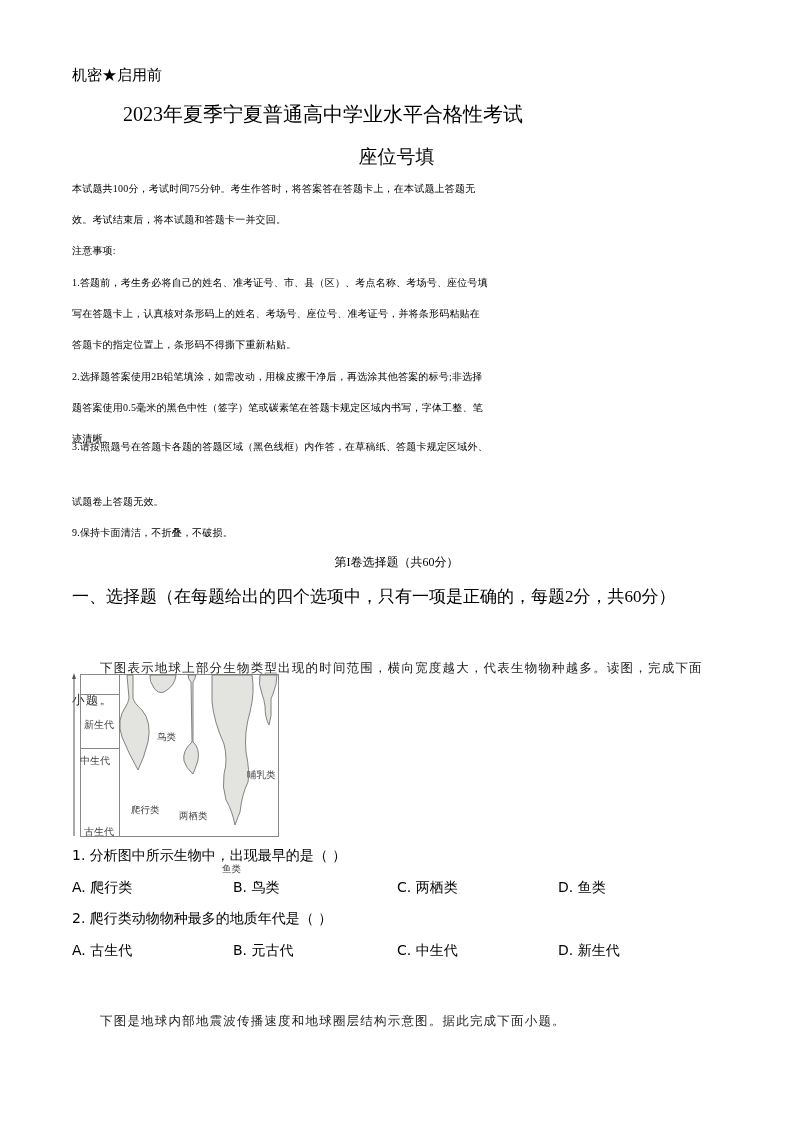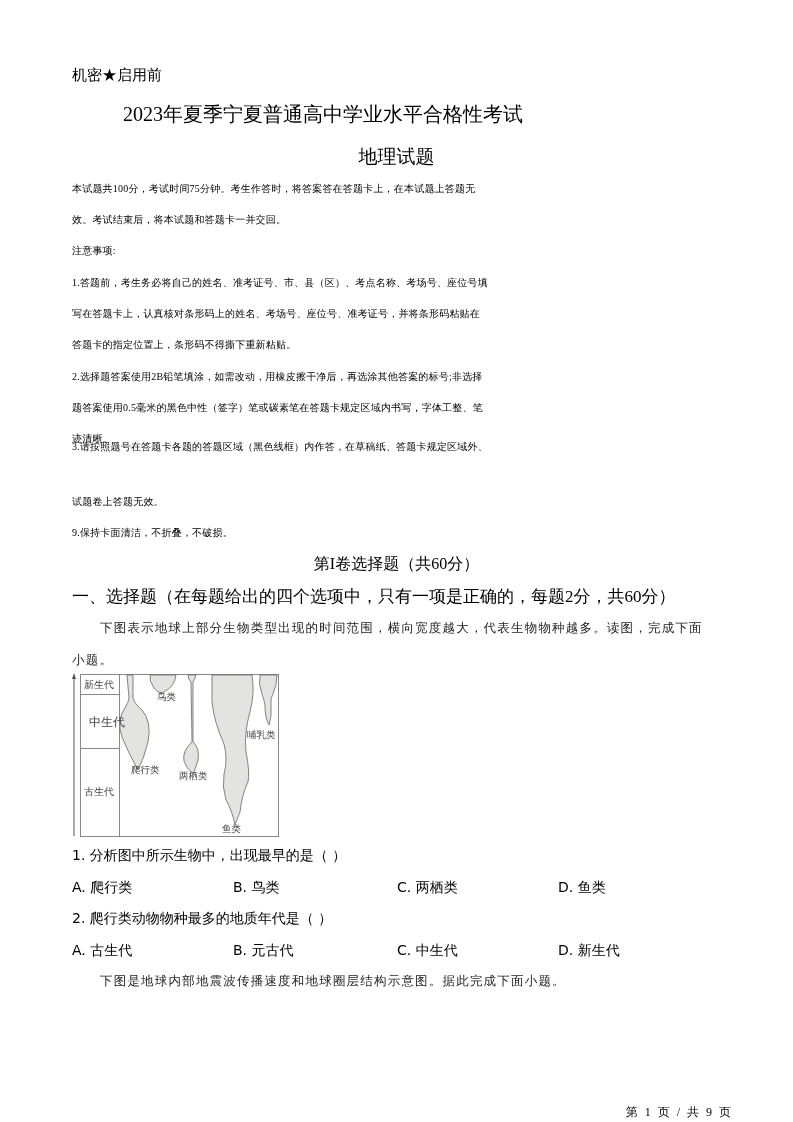--- a/index.html
+++ b/index.html
@@ -1,38 +1,38 @@
 <!DOCTYPE html>
 <html><head>
 <meta charset="utf-8">
 <style>
   html, body { margin:0; padding:0; background:#ffffff; }
   body { width:793px; height:1122px; position:relative; overflow:hidden; color:#000; }
   .abs { position:absolute; white-space:nowrap; }
   .serif-b { font-family:"Liberation Serif","DejaVu Serif",serif; font-weight:normal; }
-  .serif { font-family:"Liberation Serif","DejaVu Serif",serif; }
+  .serif { font-family:"Liberation Serif","DejaVu Serif",serif;margin-top:40px; }
   .sans { font-family:"DejaVu Sans","Liberation Sans",sans-serif; }
   .conf { left:72px; top:66px; font-size:15px; }
   .title { left:0; width:646px; text-align:center; top:101px; font-size:20px; }
   .subtitle { left:0; width:793px; text-align:center; top:144px; font-size:19px; }
   .body-line { left:72px; font-size:10px; letter-spacing:0.2px; }
-  .section { left:0; width:793px; text-align:center; top:554px; font-size:16px; }
+  .section { left:0; width:793px; text-align:center; top:554px; font-size:12px; }
   .part { left:72px; top:585px; font-size:17px; }
   .intro { left:72px; font-size:12.5px; color:#222; letter-spacing:1.2px; }
   .q { left:72px; font-size:14px; }
   .opt { font-size:14px; }
   .footer { left:0; width:733px; text-align:right; top:1104px; font-size:12px; letter-spacing:2px; }
   #figure { position:absolute; left:72px; top:672px; width:208px; height:166px; }
 </style>
 </head>
 <body>
 
 <div class="abs serif-b conf">机密★启用前</div>
 <div class="abs serif-b title">2023年夏季宁夏普通高中学业水平合格性考试</div>
-<div class="abs serif-b subtitle">地理试题</div>
+<div class="abs serif-b subtitle">座位号填</div>
 
 <div class="abs serif-b body-line" style="top:182px">本试题共100分，考试时间75分钟。考生作答时，将答案答在答题卡上，在本试题上答题无</div>
 <div class="abs serif-b body-line" style="top:213px">效。考试结束后，将本试题和答题卡一并交回。</div>
 <div class="abs serif-b body-line" style="top:244px">注意事项:</div>
 <div class="abs serif-b body-line" style="top:276px">1.答题前，考生务必将自己的姓名、准考证号、市、县（区）、考点名称、考场号、座位号填</div>
 <div class="abs serif-b body-line" style="top:307px">写在答题卡上，认真核对条形码上的姓名、考场号、座位号、准考证号，并将条形码粘贴在</div>
 <div class="abs serif-b body-line" style="top:338px">答题卡的指定位置上，条形码不得撕下重新粘贴。</div>
 <div class="abs serif-b body-line" style="top:370px">2.选择题答案使用2B铅笔填涂，如需改动，用橡皮擦干净后，再选涂其他答案的标号;非选择</div>
 <div class="abs serif-b body-line" style="top:401px">题答案使用0.5毫米的黑色中性（签字）笔或碳素笔在答题卡规定区域内书写，字体工整、笔</div>
 <div class="abs serif-b body-line" style="top:432px">迹清晰。</div>
@@ -61,21 +61,21 @@
 
     <path d="M78,3 L104,3 Q103,14 92,20 Q86,22 82,16 Q77,9 78,3 Z" fill="#e3e3e0" stroke="#666" stroke-width="0.8"></path>
 
     <path d="M116,3 L124,3 Q123,7 121,10 L121,70 Q128,76 126,88 Q123,98 121,102 Q114,96 112,89 Q110,79 120,70 L119,10 Q116,7 116,3 Z" fill="#e3e3e0" stroke="#666" stroke-width="0.8"></path>
 
     <path d="M140,3 L180,3 Q183,20 178,40 Q172,60 174,80 Q178,100 176,110 Q170,122 168,140 Q164,150 163,153 Q160,138 154,128 Q150,115 152,102 Q156,88 152,72 Q142,50 140,30 Z" fill="#e3e3e0" stroke="#666" stroke-width="0.8"></path>
 
     <path d="M188,3 L205,3 Q205,12 201,22 Q198,26 199,33 Q200,44 197,53 Q193,46 193,34 Q192,27 190,22 Q186,12 188,3 Z" fill="#e3e3e0" stroke="#666" stroke-width="0.8"></path>
   </svg>
   <div class="abs serif" style="left:12px; top:6px; font-size:10px; color:#444">新生代</div>
-  <div class="abs serif" style="left:17px; top:42px; font-size:12px; color:#444">中生代</div>
+  <div class="abs serif" style="left:8px; top:42px; font-size:10px; color:#444">中生代</div>
   <div class="abs serif" style="left:12px; top:113px; font-size:10px; color:#444">古生代</div>
   <div class="abs serif" style="left:85px; top:19px; font-size:9.5px; color:#444">鸟类</div>
   <div class="abs serif" style="left:175px; top:57px; font-size:9.5px; color:#444">哺乳类</div>
   <div class="abs serif" style="left:59px; top:92px; font-size:9.5px; color:#444">爬行类</div>
   <div class="abs serif" style="left:107px; top:98px; font-size:9.5px; color:#444">两栖类</div>
   <div class="abs serif" style="left:150px; top:151px; font-size:9.5px; color:#444">鱼类</div>
 </div>
 
 <div class="abs sans q" style="top:847px">1. 分析图中所示生物中，出现最早的是（     ）</div>
 <div class="abs sans opt" style="top:879px; left:72px">A. 爬行类</div>

